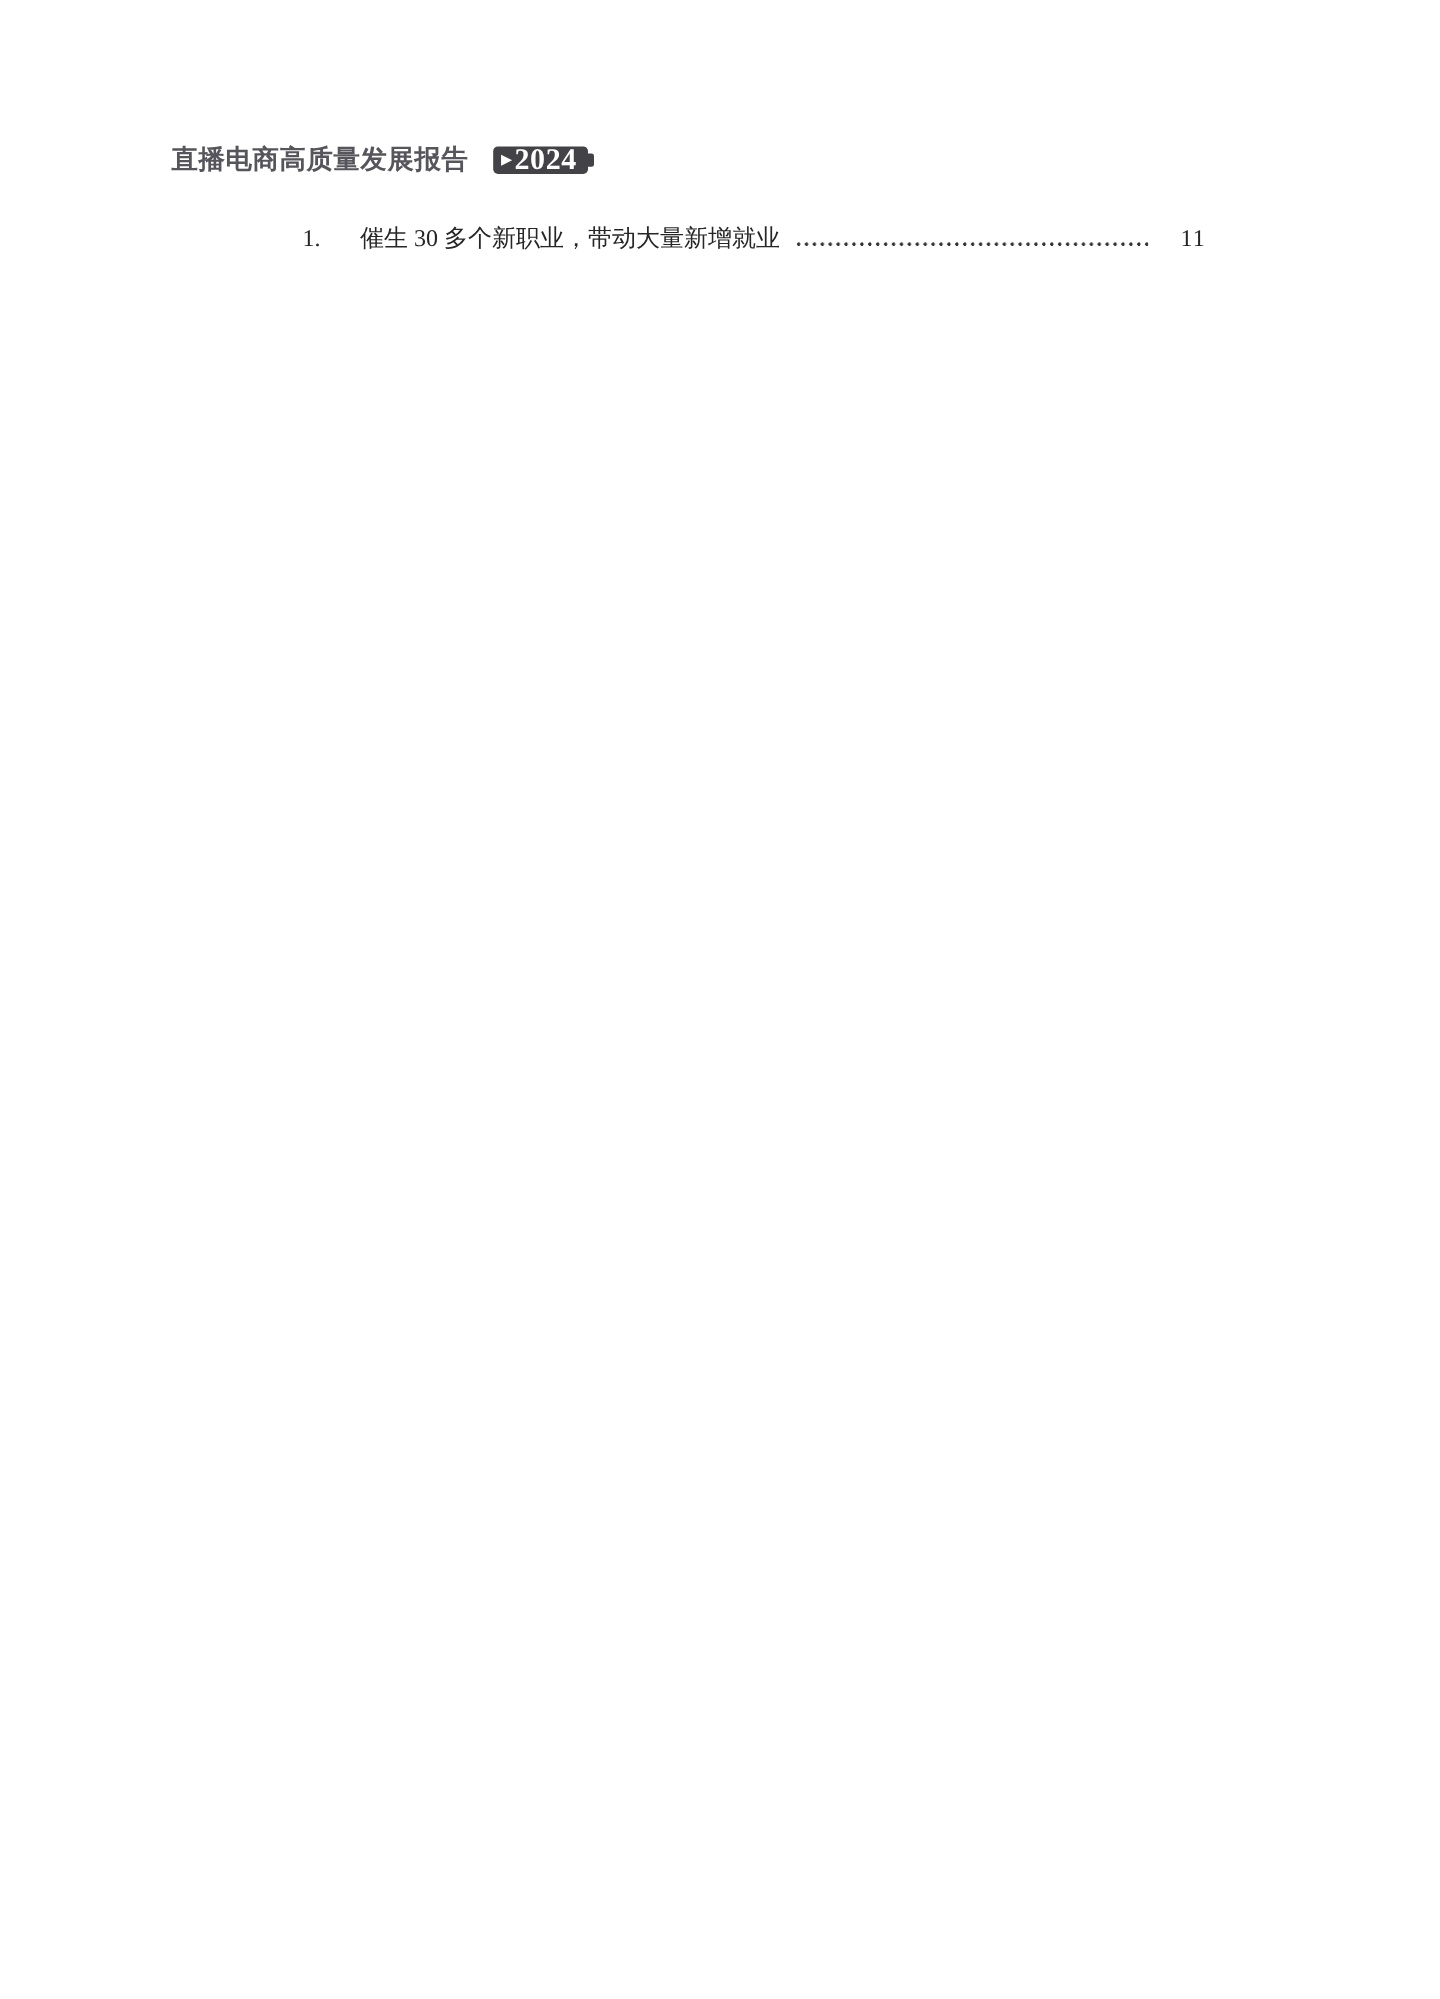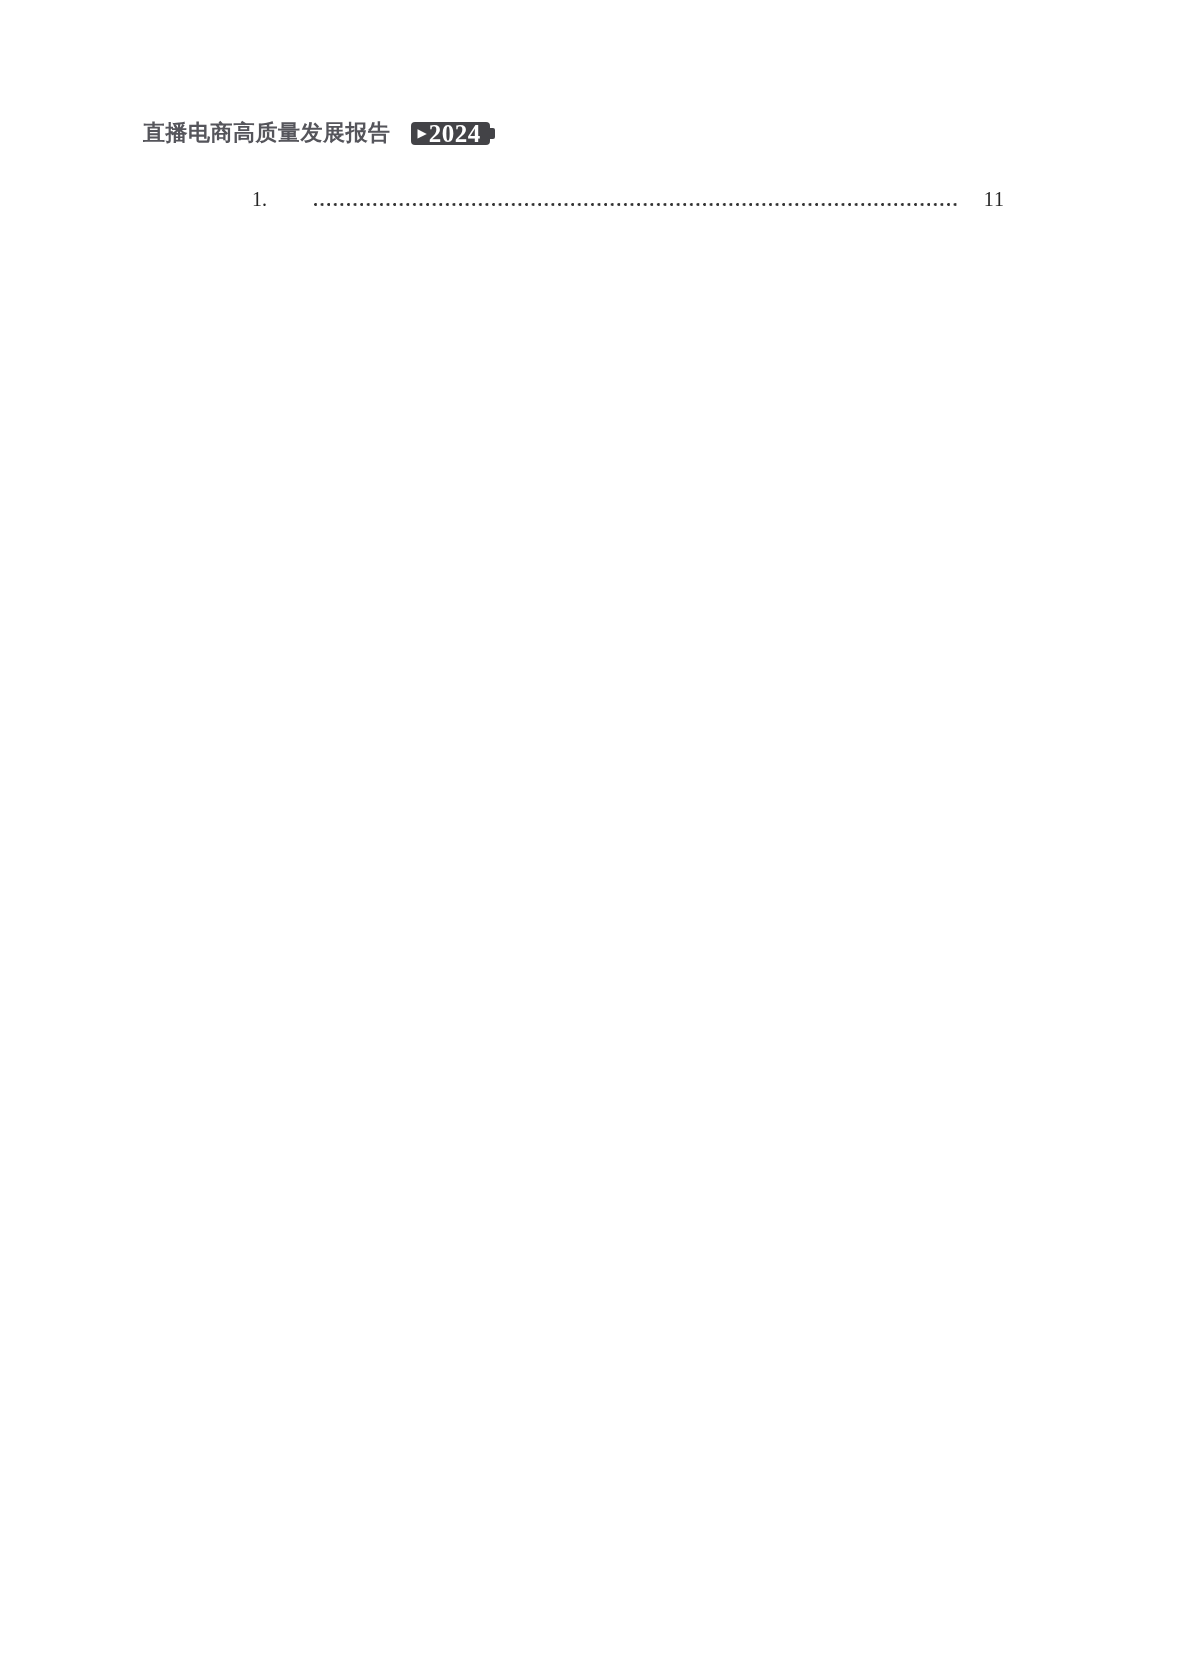--- a/index.html
+++ b/index.html
@@ -106,18 +106,19 @@
     <span class="badge">
       <span class="play">▶</span>
       <span class="year">2024</span>
       <span class="tab"></span>
     </span>
   </div>
 
   <div class="toc">
       <div class="toc-row sub-num">
       <span class="num">1.</span>
+      <span class="label">催生 30 多个新职业，带动大量新增就业</span>
       <span class="leader"></span>
       <span class="page">11</span>
     </div>
     </div>
 
 </div>
 
 </body></html>

